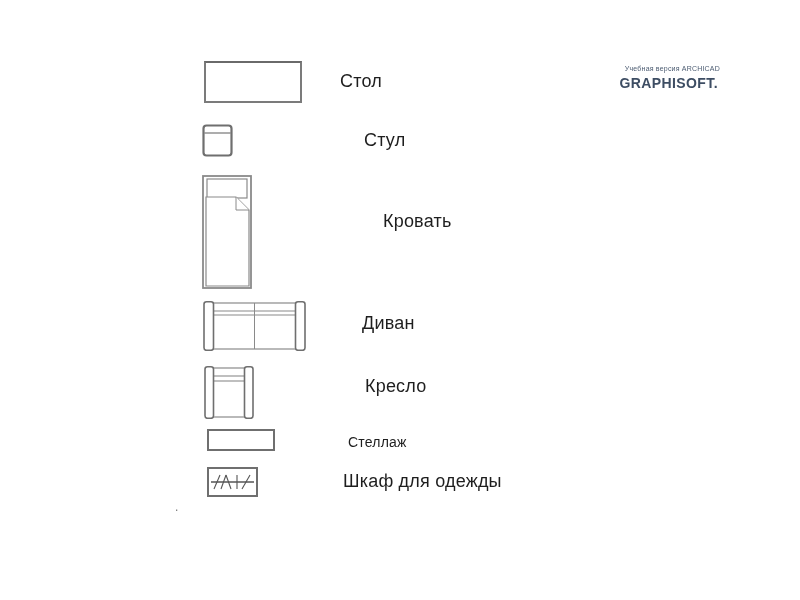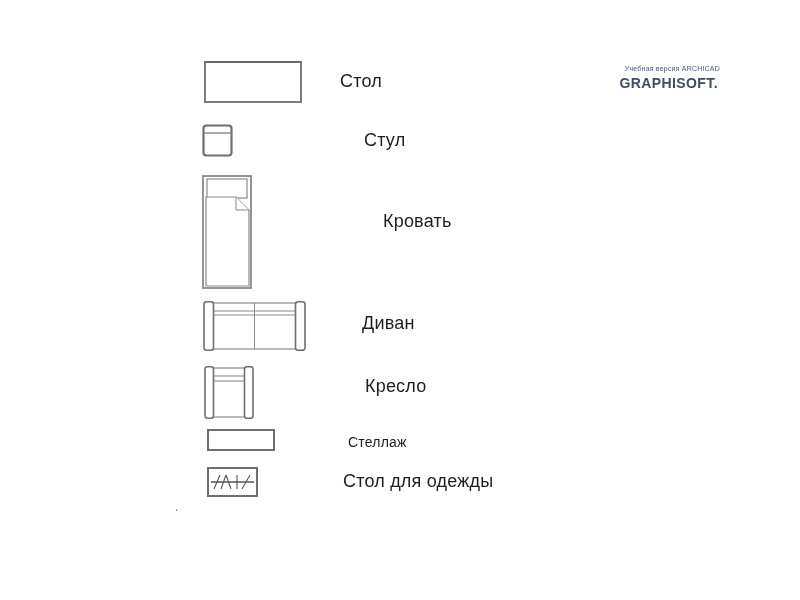--- a/index.html
+++ b/index.html
@@ -119,21 +119,21 @@
     <svg width="51" height="30" viewBox="0 0 51 30">
       <rect x="1" y="1" width="49" height="28" fill="#ffffff" stroke="#6f6f6f" stroke-width="2"></rect>
       <line x1="4" y1="15" x2="47" y2="15" stroke="#555555" stroke-width="1.3"></line>
       <line x1="7" y1="22" x2="13" y2="8" stroke="#555555" stroke-width="1.1"></line>
       <line x1="14" y1="22" x2="19" y2="8" stroke="#555555" stroke-width="1.1"></line>
       <line x1="19" y1="8" x2="24" y2="22" stroke="#555555" stroke-width="1.1"></line>
       <line x1="30" y1="8" x2="30" y2="22" stroke="#555555" stroke-width="1.1"></line>
       <line x1="35" y1="22" x2="43" y2="8" stroke="#555555" stroke-width="1.1"></line>
     </svg>
   </div>
-  <div class="lbl lbl-wardrobe">Стол для одежды</div>
+  <div class="lbl lbl-wardrobe">Шкаф для одежды</div>
 
   <div class="stray-dot">.</div>
 
   <div class="watermark">
     <div class="wm-line1">Учебная версия ARCHICAD</div>
     <div class="wm-brand">GRAPHISOFT.</div>
   </div>
 
 </div>
 

